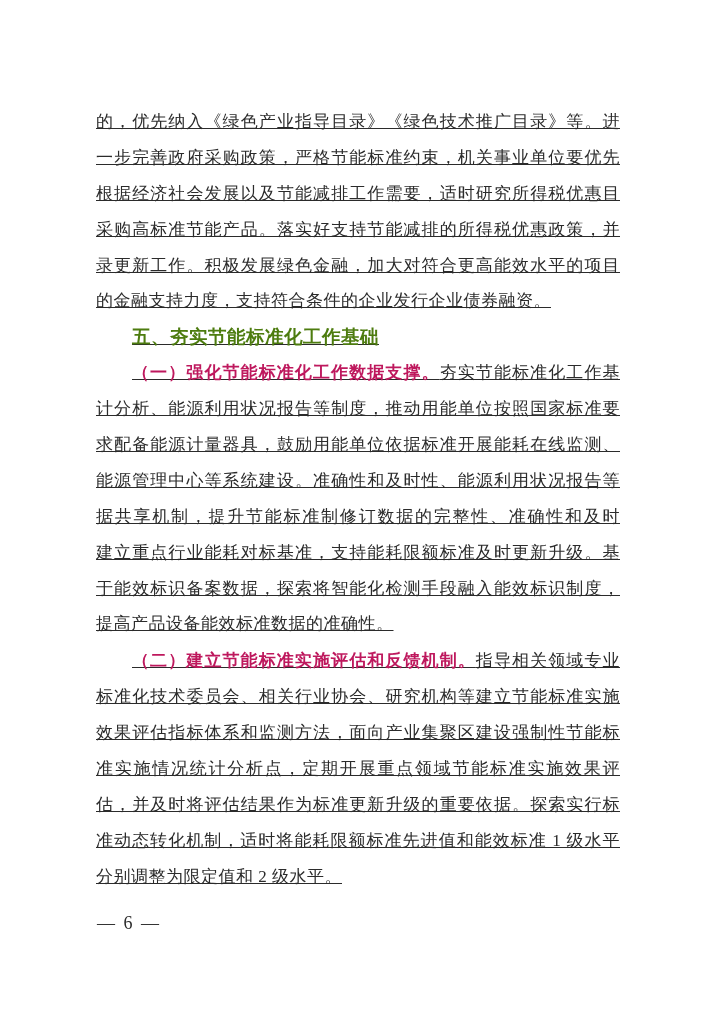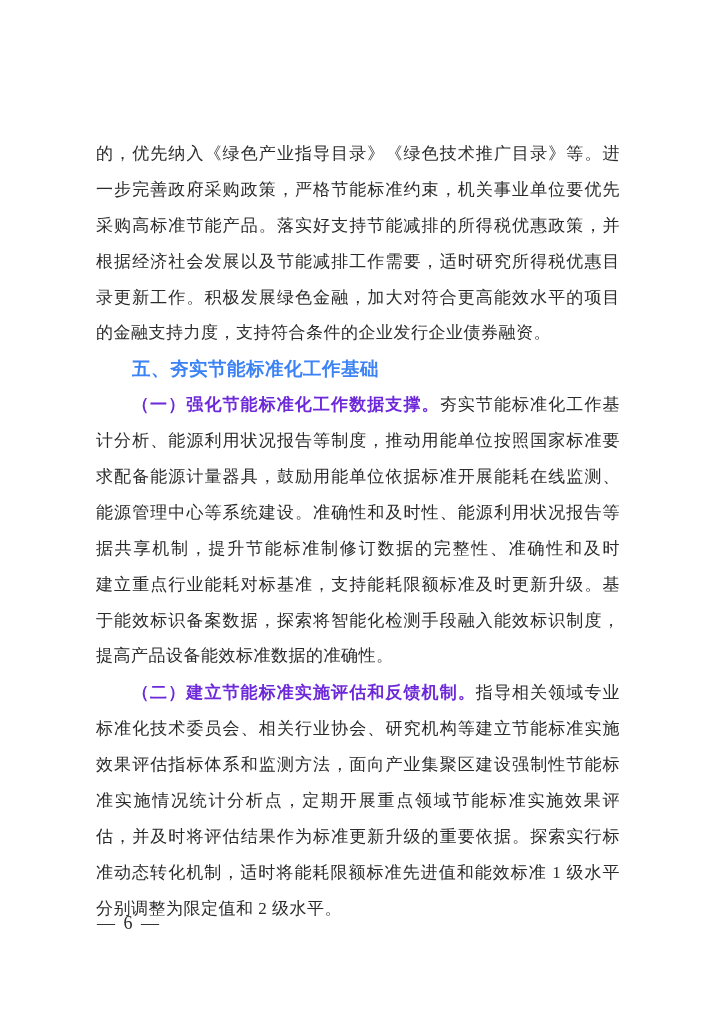--- a/index.html
+++ b/index.html
@@ -12,22 +12,23 @@
     position: relative;
     width: 724px;
     height: 1024px;
     background: #ffffff;
     color: #2b2b2b;
     overflow: hidden;
   }
   .doc-lines {
     position: absolute;
     left: 96px;
-    top: 136px;
+    top: 104px;
     width: 524px;
+    text-decoration: underline;
   }
   .line {
     height: 35.9px;
     line-height: 35.9px;
     font-size: 17px;
     letter-spacing: 0.5px;
     white-space: nowrap;
     overflow: visible;
     color: #2b2b2b;
   }
@@ -40,46 +41,46 @@
   .line.indent {
     text-indent: 36px;
   }
   .line.space-before {
     margin-top: 1px;
   }
   .line.heading {
     font-family: "Liberation Sans", "DejaVu Sans", sans-serif;
     font-weight: 700;
     font-size: 18.5px;
-    color: #3b82f6;
+    color: #4d7c0f;
   }
   .seg-bold {
     font-weight: 700;
-    color: #6d28d9;
+    color: #be185d;
   }
   .page-number {
     position: absolute;
     left: 97px;
     top: 908px;
     height: 30px;
     line-height: 30px;
     font-size: 18px;
     letter-spacing: 2px;
     color: #2b2b2b;
   }
 </style>
 </head>
 <body>
 
 <div class="page">
   <div class="doc-lines">
       <div class="line justify"><span>的，优先纳入《绿色产业指导目录》《绿色技术推广目录》等。进</span></div>
       <div class="line justify"><span>一步完善政府采购政策，严格节能标准约束，机关事业单位要优先</span></div>
+      <div class="line justify"><span>根据经济社会发展以及节能减排工作需要，适时研究所得税优惠目</span></div>
       <div class="line justify"><span>采购高标准节能产品。落实好支持节能减排的所得税优惠政策，并</span></div>
-      <div class="line justify"><span>根据经济社会发展以及节能减排工作需要，适时研究所得税优惠目</span></div>
       <div class="line justify"><span>录更新工作。积极发展绿色金融，加大对符合更高能效水平的项目</span></div>
       <div class="line"><span>的金融支持力度，支持符合条件的企业发行企业债券融资。</span></div>
       <div class="line heading indent"><span>五、夯实节能标准化工作基础</span></div>
       <div class="line justify indent"><span class="seg-bold">（一）强化节能标准化工作数据支撑。</span><span>夯实节能标准化工作基础</span></div>
       <div class="line justify"><span>计分析、能源利用状况报告等制度，推动用能单位按照国家标准要</span></div>
       <div class="line justify"><span>求配备能源计量器具，鼓励用能单位依据标准开展能耗在线监测、</span></div>
       <div class="line justify"><span>能源管理中心等系统建设。准确性和及时性、能源利用状况报告等数</span></div>
       <div class="line justify"><span>据共享机制，提升节能标准制修订数据的完整性、准确性和及时性。</span></div>
       <div class="line justify"><span>建立重点行业能耗对标基准，支持能耗限额标准及时更新升级。基</span></div>
       <div class="line justify"><span>于能效标识备案数据，探索将智能化检测手段融入能效标识制度，</span></div>

